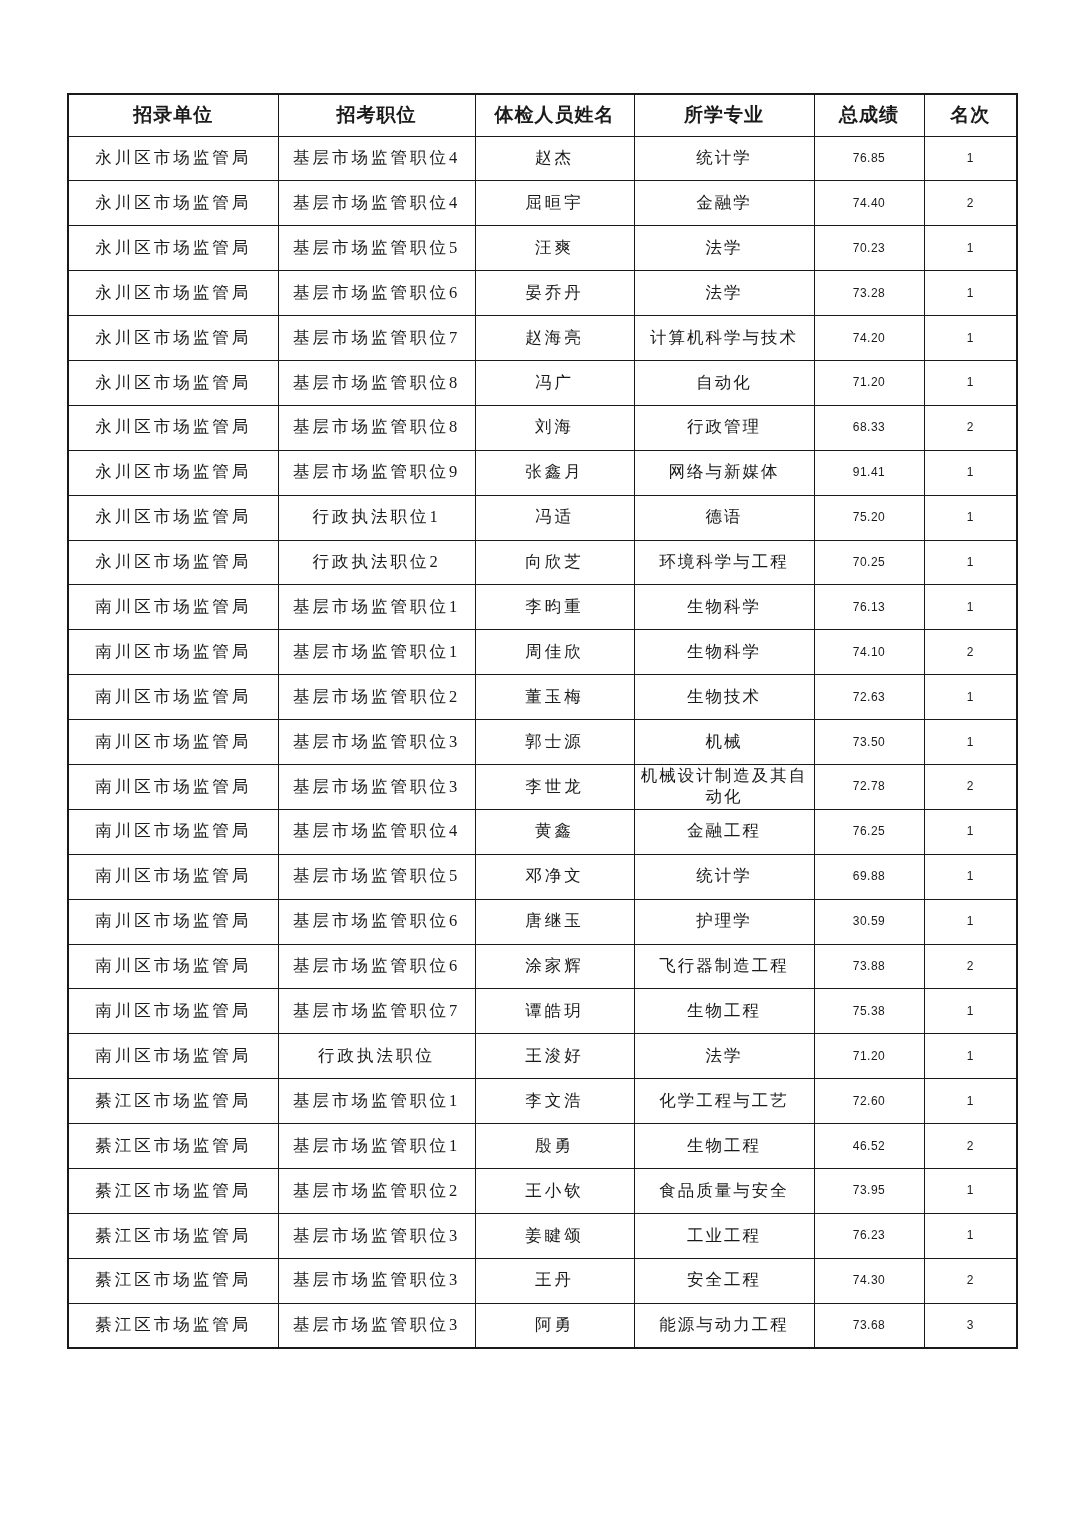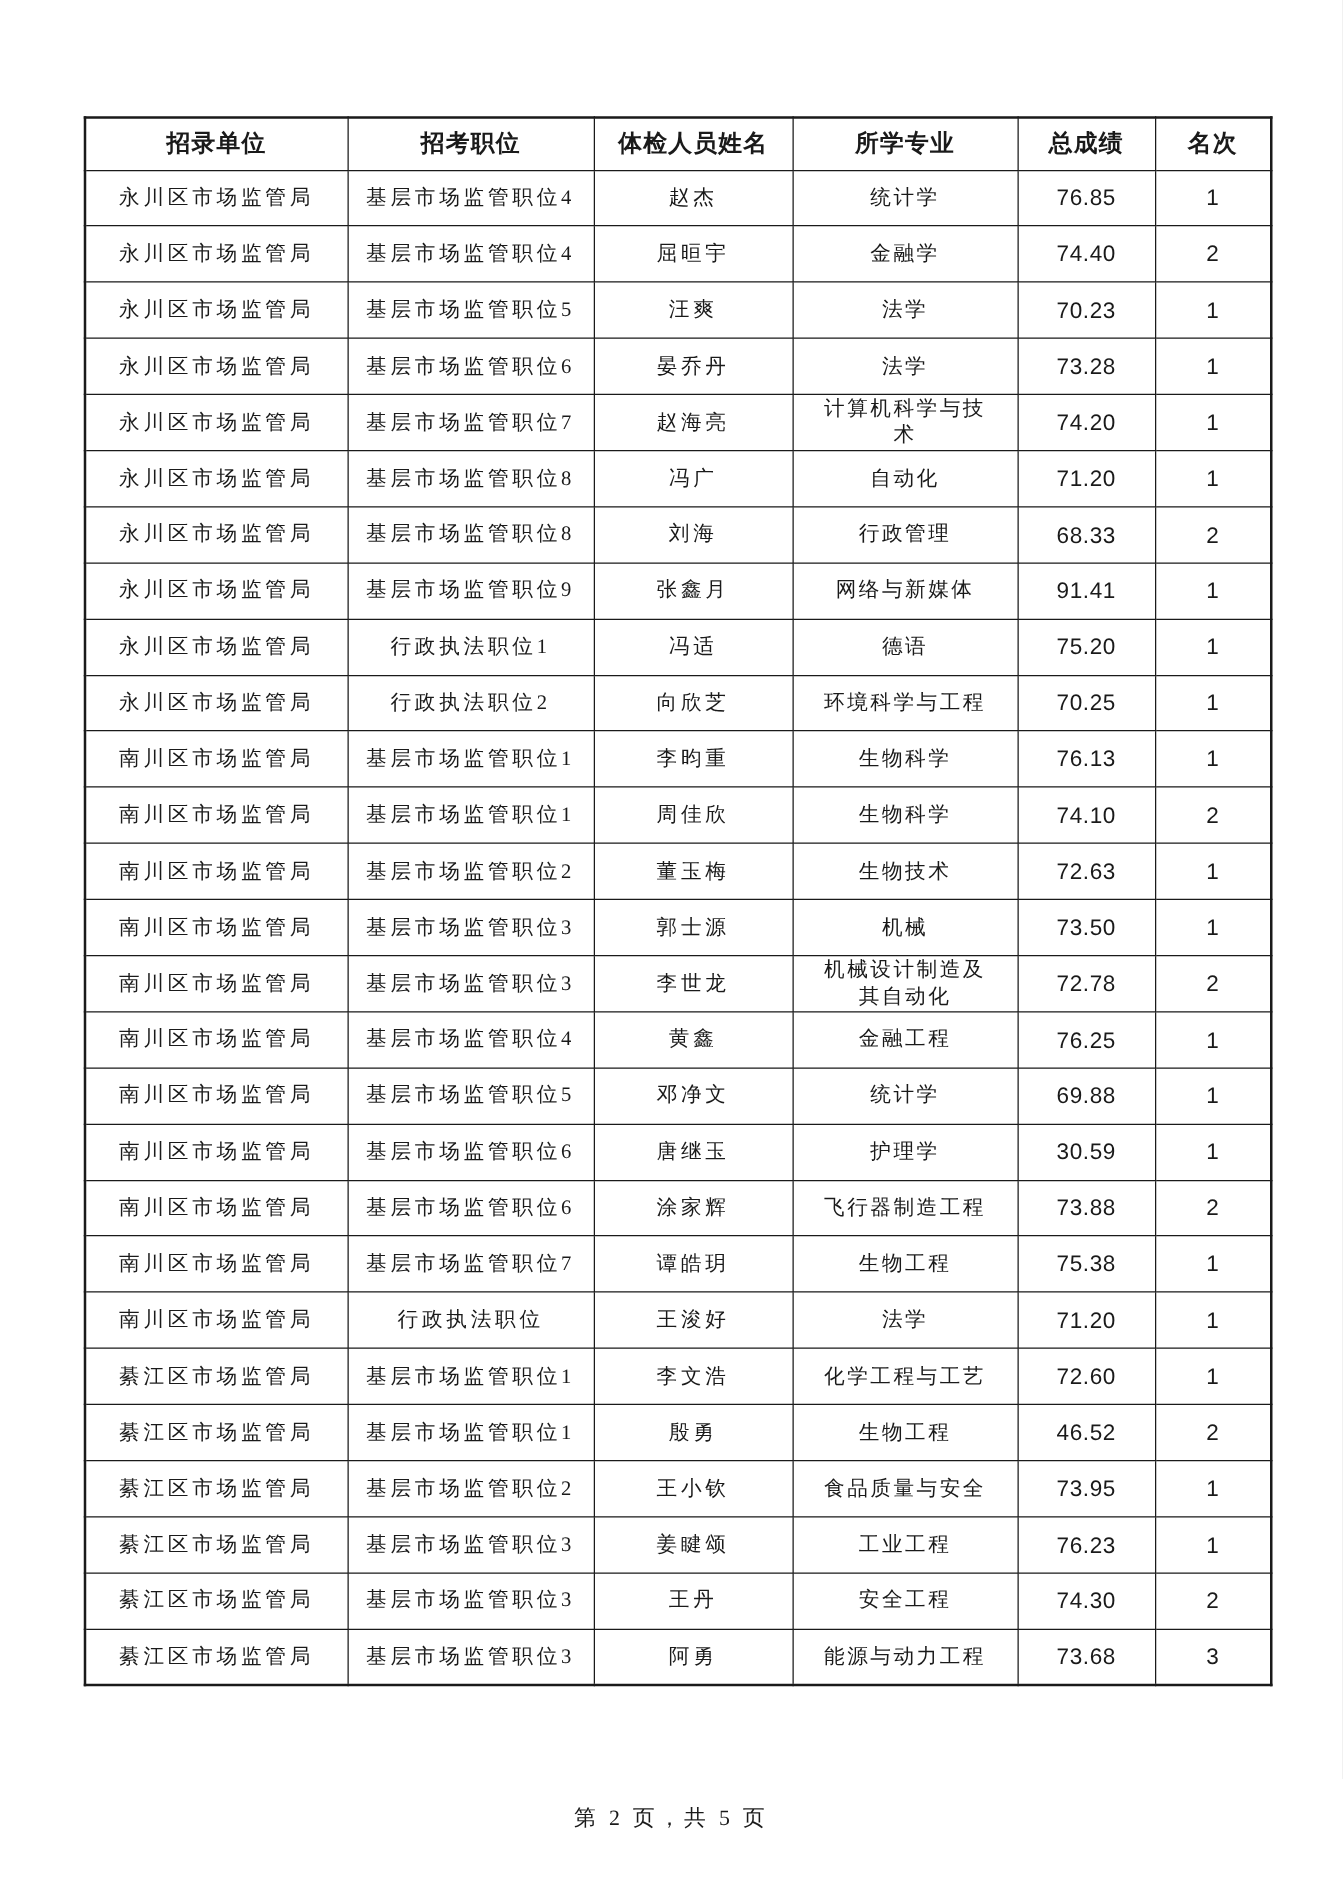--- a/index.html
+++ b/index.html
@@ -36,24 +36,24 @@
     font-size: 19px;
     letter-spacing: 1px;
   }
   td {
     height: 44.9px;
     font-family: "Liberation Serif", "DejaVu Serif", serif;
     font-size: 16.5px;
     letter-spacing: 3px;
     line-height: 1.25;
   }
-  td.cell-major { letter-spacing: 2px; padding: 1px 16px; }
+  td.cell-major { letter-spacing: 2px; padding: 1px 6px; }
   td.cell-score, td.cell-rank {
     font-family: "Liberation Sans", "DejaVu Sans", sans-serif;
-    font-size: 18px;
+    font-size: 12px;
     letter-spacing: 0.5px;
   }
   .footer {
     position: absolute;
     left: 0;
     top: 1442px;
     width: 100%;
     text-align: center;
     font-family: "Liberation Serif", "DejaVu Serif", serif;
     font-size: 17.5px;
@@ -298,15 +298,14 @@
           <td class="cell cell-unit">綦江区市场监管局</td>
           <td class="cell cell-position">基层市场监管职位3</td>
           <td class="cell cell-name">阿勇</td>
           <td class="cell cell-major">能源与动力工程</td>
           <td class="cell cell-score">73.68</td>
           <td class="cell cell-rank">3</td>
         </tr>
       </tbody>
   </table>
 
-  <div class="footer">第 2 页，共 5 页</div>
 
 </div>
 
 </body></html>

